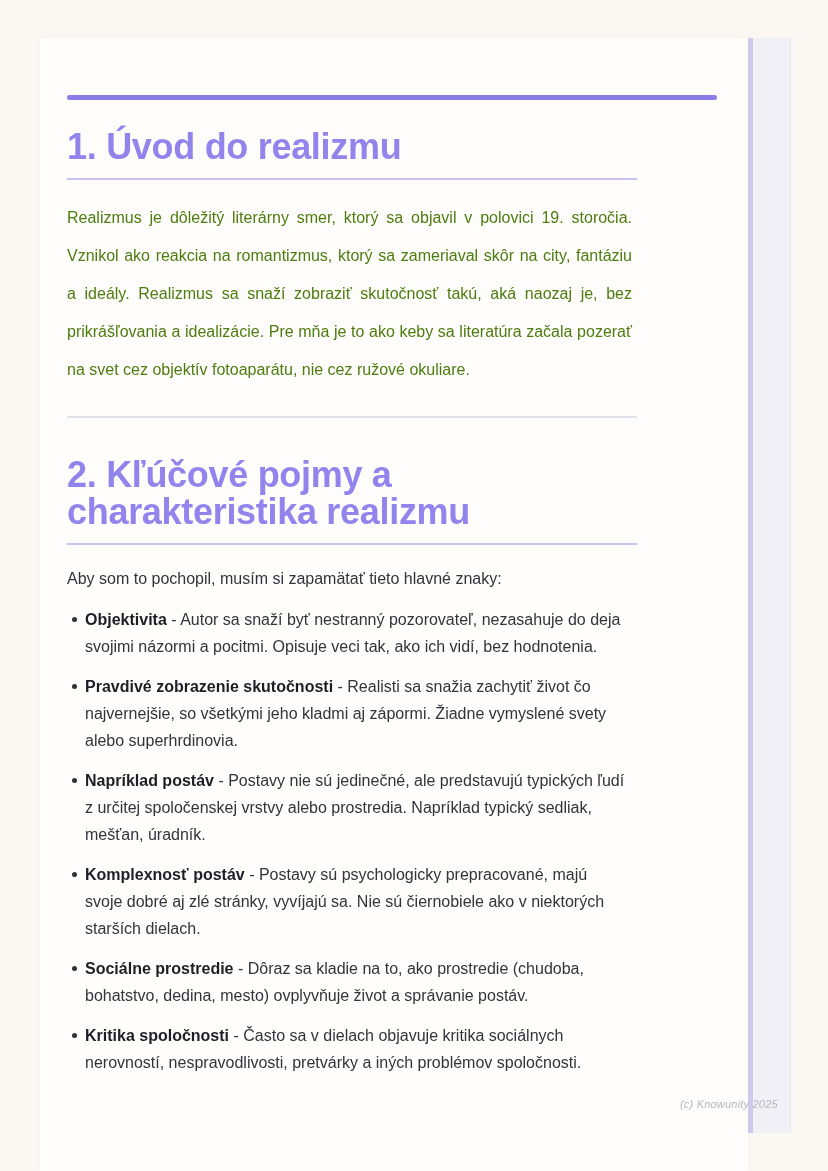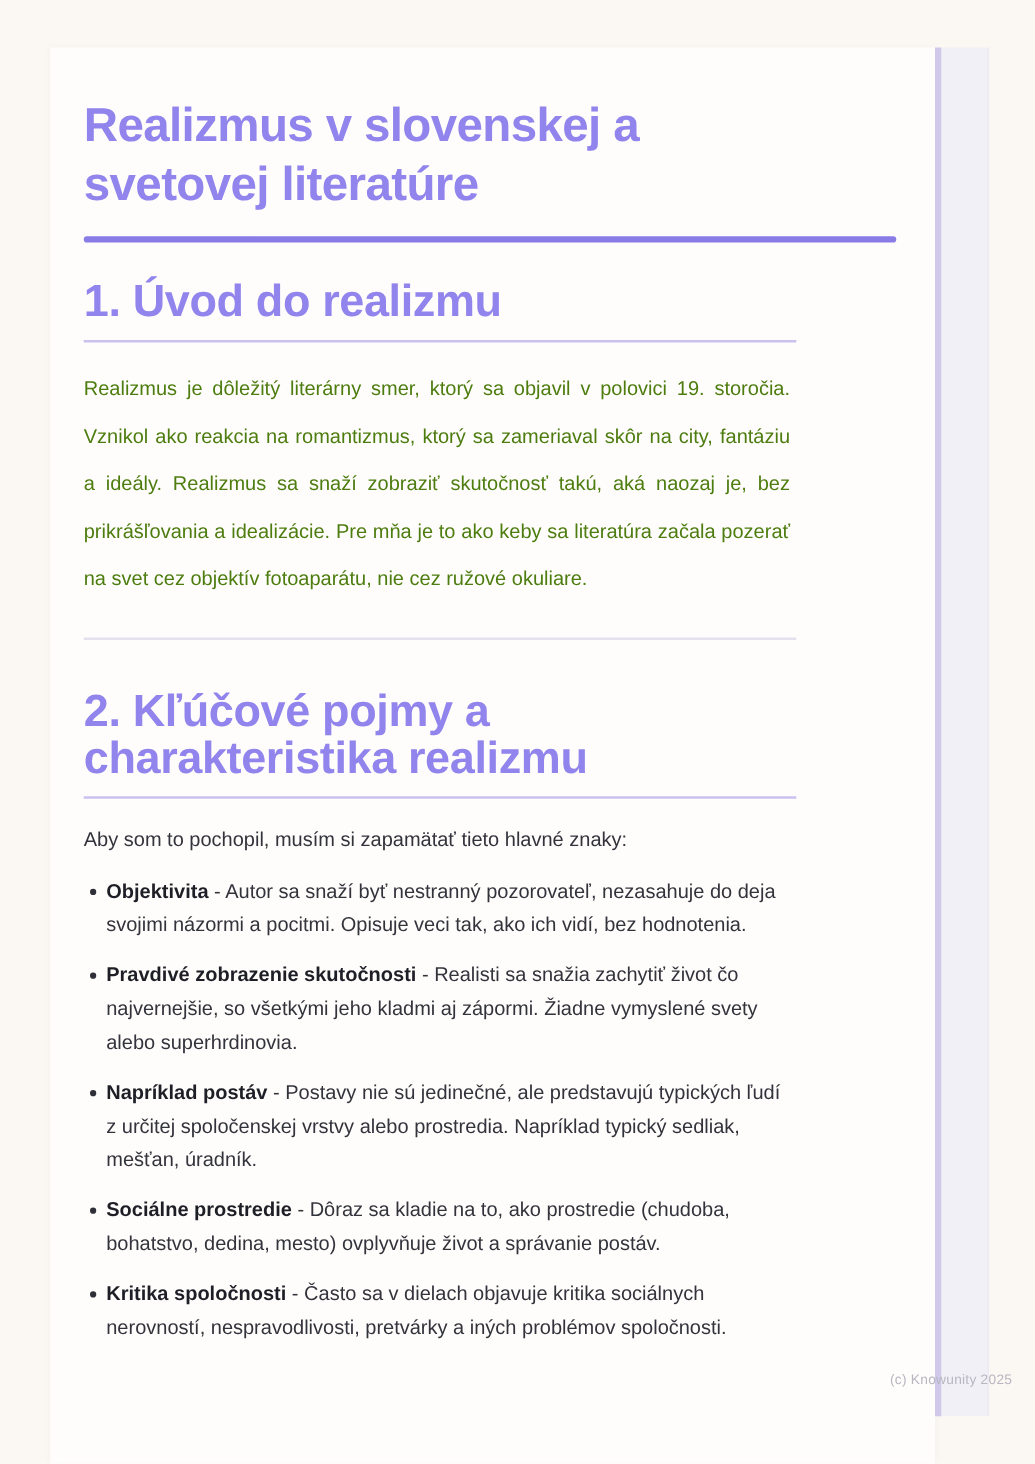--- a/index.html
+++ b/index.html
@@ -111,35 +111,35 @@
     left: 748px;
     top: 38px;
     width: 37px;
     height: 1095px;
     background: #f2f0f7;
     border-left: 5px solid #d0c9ec;
     border-right: 1px solid #eae7f2;
   }
   .watermark {
     position: absolute;
-    left: 712px;
+    left: 680px;
     top: 1098px;
     width: 110px;
     font-size: 11px;
     letter-spacing: 0.2px;
     color: #b8b6c1;
     white-space: nowrap;
+    font-style: italic;
   }
 </style>
 </head>
 <body>
 
 <div class="page">
 
-  <h1 class="doc-title">Realizmus v slovenskej a svetovej literatúre</h1>
   <div class="rule-thick"></div>
 
   <section class="section-1">
     <h2 class="section-heading">1. Úvod do realizmu</h2>
     <div class="h-underline"></div>
     <p class="para">Realizmus je dôležitý literárny smer, ktorý sa objavil v polovici 19. storočia. Vznikol ako reakcia na romantizmus, ktorý sa zameriaval skôr na city, fantáziu a ideály. Realizmus sa snaží zobraziť skutočnosť takú, aká naozaj je, bez prikrášľovania a idealizácie. Pre mňa je to ako keby sa literatúra začala pozerať na svet cez objektív fotoaparátu, nie cez ružové okuliare.</p>
   </section>
 
   <div class="divider"></div>
 
@@ -162,20 +162,26 @@
         <span class="desc">Realisti sa snažia zachytiť život čo najvernejšie, so všetkými jeho kladmi aj zápormi. Žiadne vymyslené svety alebo superhrdinovia.</span>
       </li>
       <li>
         <span class="bullet-dot"></span>
         <span class="term">Napríklad postáv</span>
         <span class="sep">-</span>
         <span class="desc">Postavy nie sú jedinečné, ale predstavujú typických ľudí z určitej spoločenskej vrstvy alebo prostredia. Napríklad typický sedliak, mešťan, úradník.</span>
       </li>
       <li>
         <span class="bullet-dot"></span>
+        <span class="term">Komplexnosť postáv</span>
+        <span class="sep">-</span>
+        <span class="desc">Postavy sú psychologicky prepracované, majú svoje dobré aj zlé stránky, vyvíjajú sa. Nie sú čiernobiele ako v niektorých starších dielach.</span>
+      </li>
+      <li>
+        <span class="bullet-dot"></span>
         <span class="term">Sociálne prostredie</span>
         <span class="sep">-</span>
         <span class="desc">Dôraz sa kladie na to, ako prostredie (chudoba, bohatstvo, dedina, mesto) ovplyvňuje život a správanie postáv.</span>
       </li>
       <li>
         <span class="bullet-dot"></span>
         <span class="term">Kritika spoločnosti</span>
         <span class="sep">-</span>
         <span class="desc">Často sa v dielach objavuje kritika sociálnych nerovností, nespravodlivosti, pretvárky a iných problémov spoločnosti.</span>
       </li>

